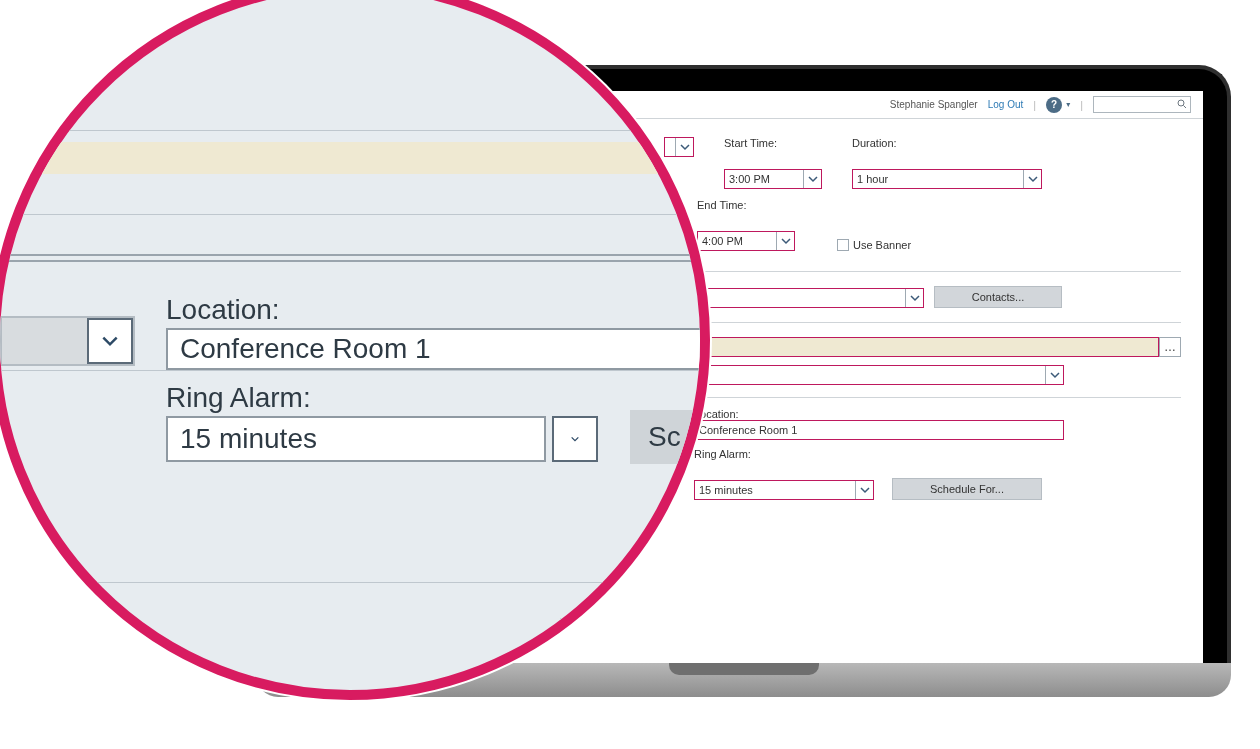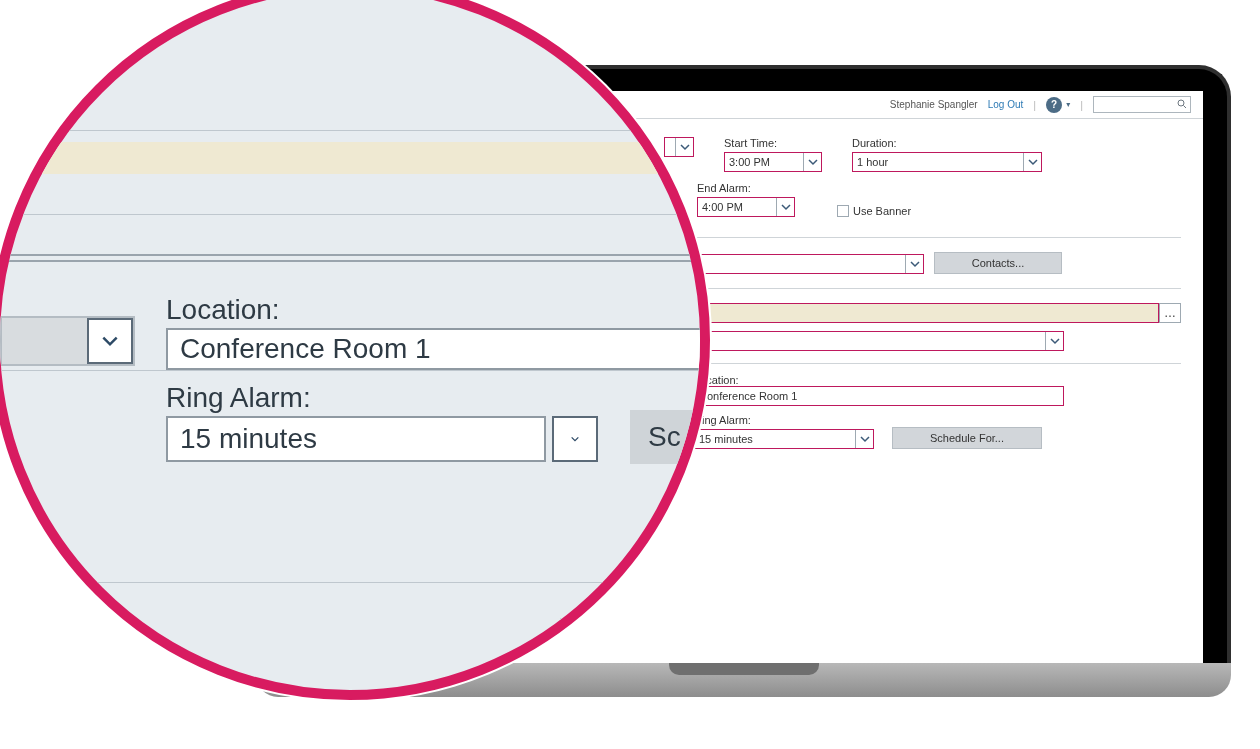--- a/index.html
+++ b/index.html
@@ -17,21 +17,21 @@
   .top-bar { height: 28px; display: flex; align-items: center; justify-content: flex-end; gap: 10px; padding: 0 12px; border-bottom: 1px solid #cfd4d8; background: #fff; }
   .user-name { font-size: 10px; color: #555; }
   .logout { font-size: 10px; color: #2e7bb5; cursor: pointer; }
   .help-icon { width: 16px; height: 16px; border-radius: 50%; background:#4c6c86; color:#fff; display:flex; align-items:center; justify-content:center; font-size:10px; font-weight:bold; }
   .help-drop { font-size:8px; color:#4c6c86; margin-left:-6px; }
   .search-box { width: 98px; height: 17px; border:1px solid #adb6bd; background:#fff; position:relative; }
   .search-box svg { position:absolute; right:2px; top:1px; }
 
   .dialog { position: absolute; left: 0; right: 22px; top: 40px; background:#fff; }
   .row { display:flex; gap: 30px; padding: 6px 0; }
-  .field { display:flex; flex-direction:column; gap:3px; }
+  .field { display:flex; flex-direction:column; gap:20px; }
   label.fl { font-size:11px; color:#333; }
   .sel, .txt { height:20px; border:1px solid #be185d; background:#fff; display:flex; align-items:center; padding:0 4px; font-size:11px; color:#333; position:relative; }
   .sel { width:98px; }
   .sel .chev { position:absolute; right:0; top:0; bottom:0; width:18px; border-left:1px solid #9ea9b2; display:flex; align-items:center; justify-content:center; }
   .chev svg, .chev-box svg { width:10px; height:10px; }
   .wide-sel { width: 190px; }
   .btn { height:22px; background:#d2d6da; border:1px solid #b6bdc3; padding: 0 24px; font-size:11px; color:#333; display:inline-flex; align-items:center; justify-content:center; }
   .hr { height:1px; background:#cfd4d8; margin: 14px 0; }
 
   .contacts-row { display:flex; align-items:flex-end; gap:10px; }
@@ -121,21 +121,21 @@
                     <svg viewBox="0 0 10 10">
                       <path d="M1 3 L5 7 L9 3" fill="none" stroke="#3c5a78" stroke-width="1.5"></path>
                     </svg>
                   </span>
               </div>
             </div>
           </div>
 
           <div class="row" style="padding-left:413px; margin-top:-2px;">
             <div class="field">
-              <label class="fl">End Alarm:</label>
+              <label class="fl">End Time:</label>
               <div class="sel">
                 <span>4:00 PM</span>
                 <span class="chev">
                     <svg viewBox="0 0 10 10">
                       <path d="M1 3 L5 7 L9 3" fill="none" stroke="#3c5a78" stroke-width="1.5"></path>
                     </svg>
                   </span>
               </div>
             </div>
             <div class="ck" style="align-self:flex-end;padding-left:12px;">

